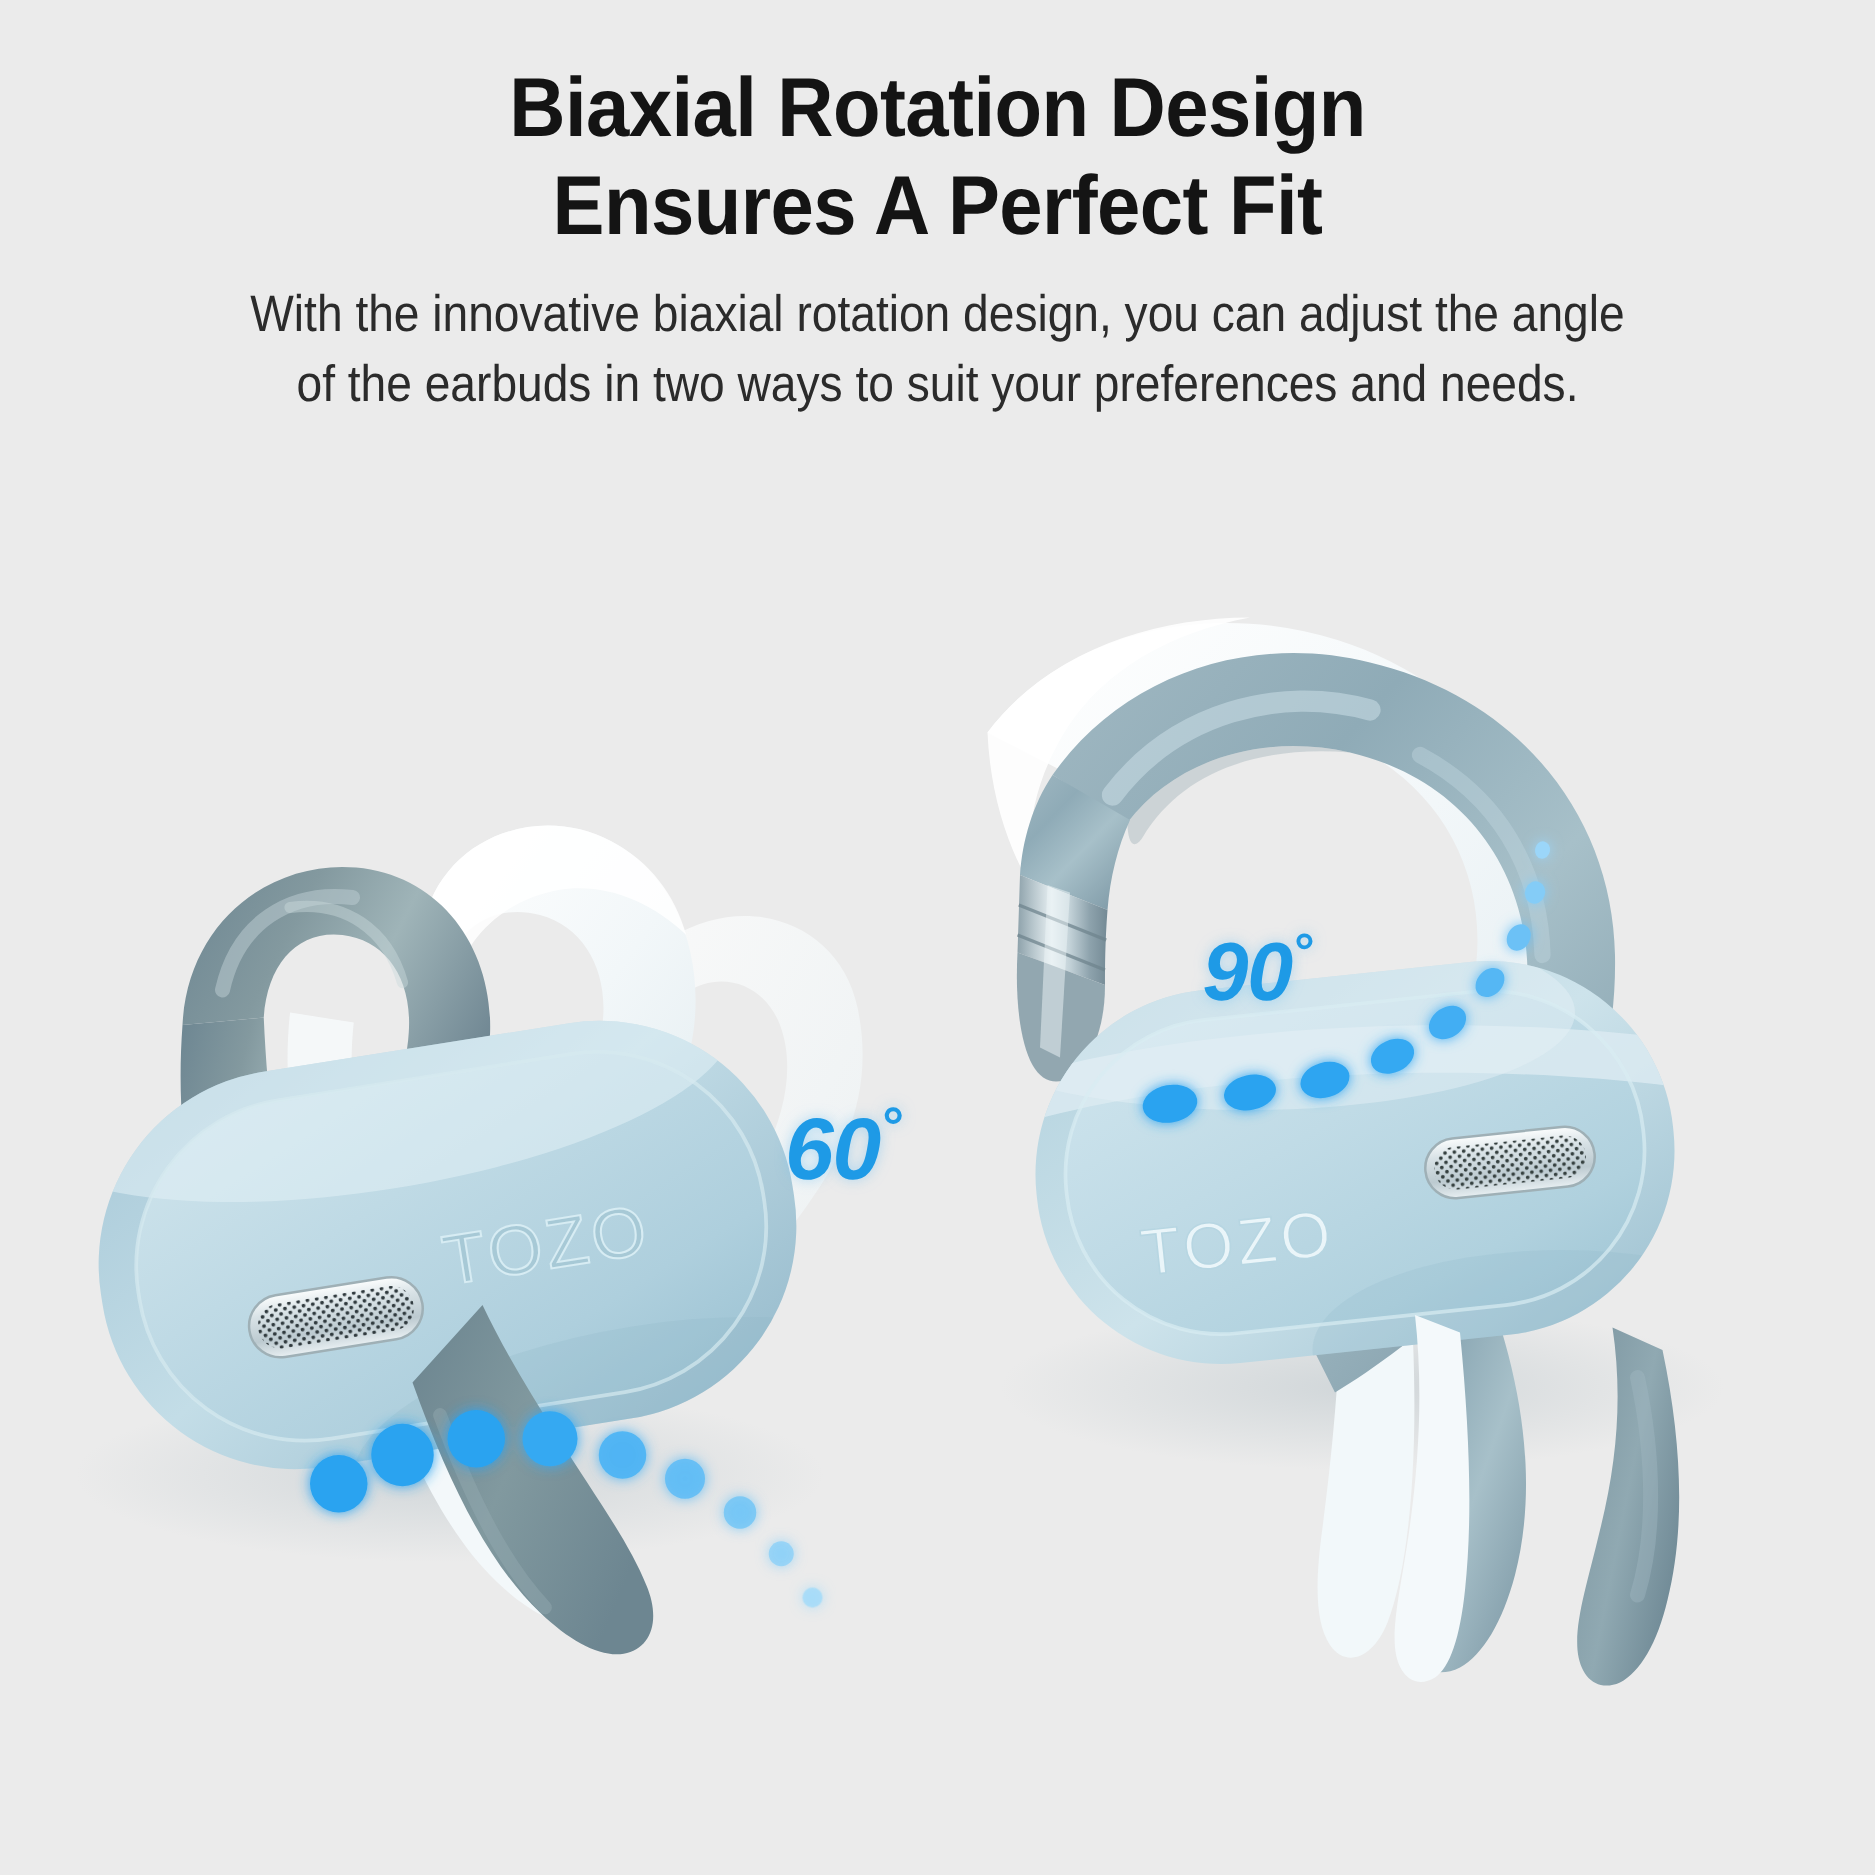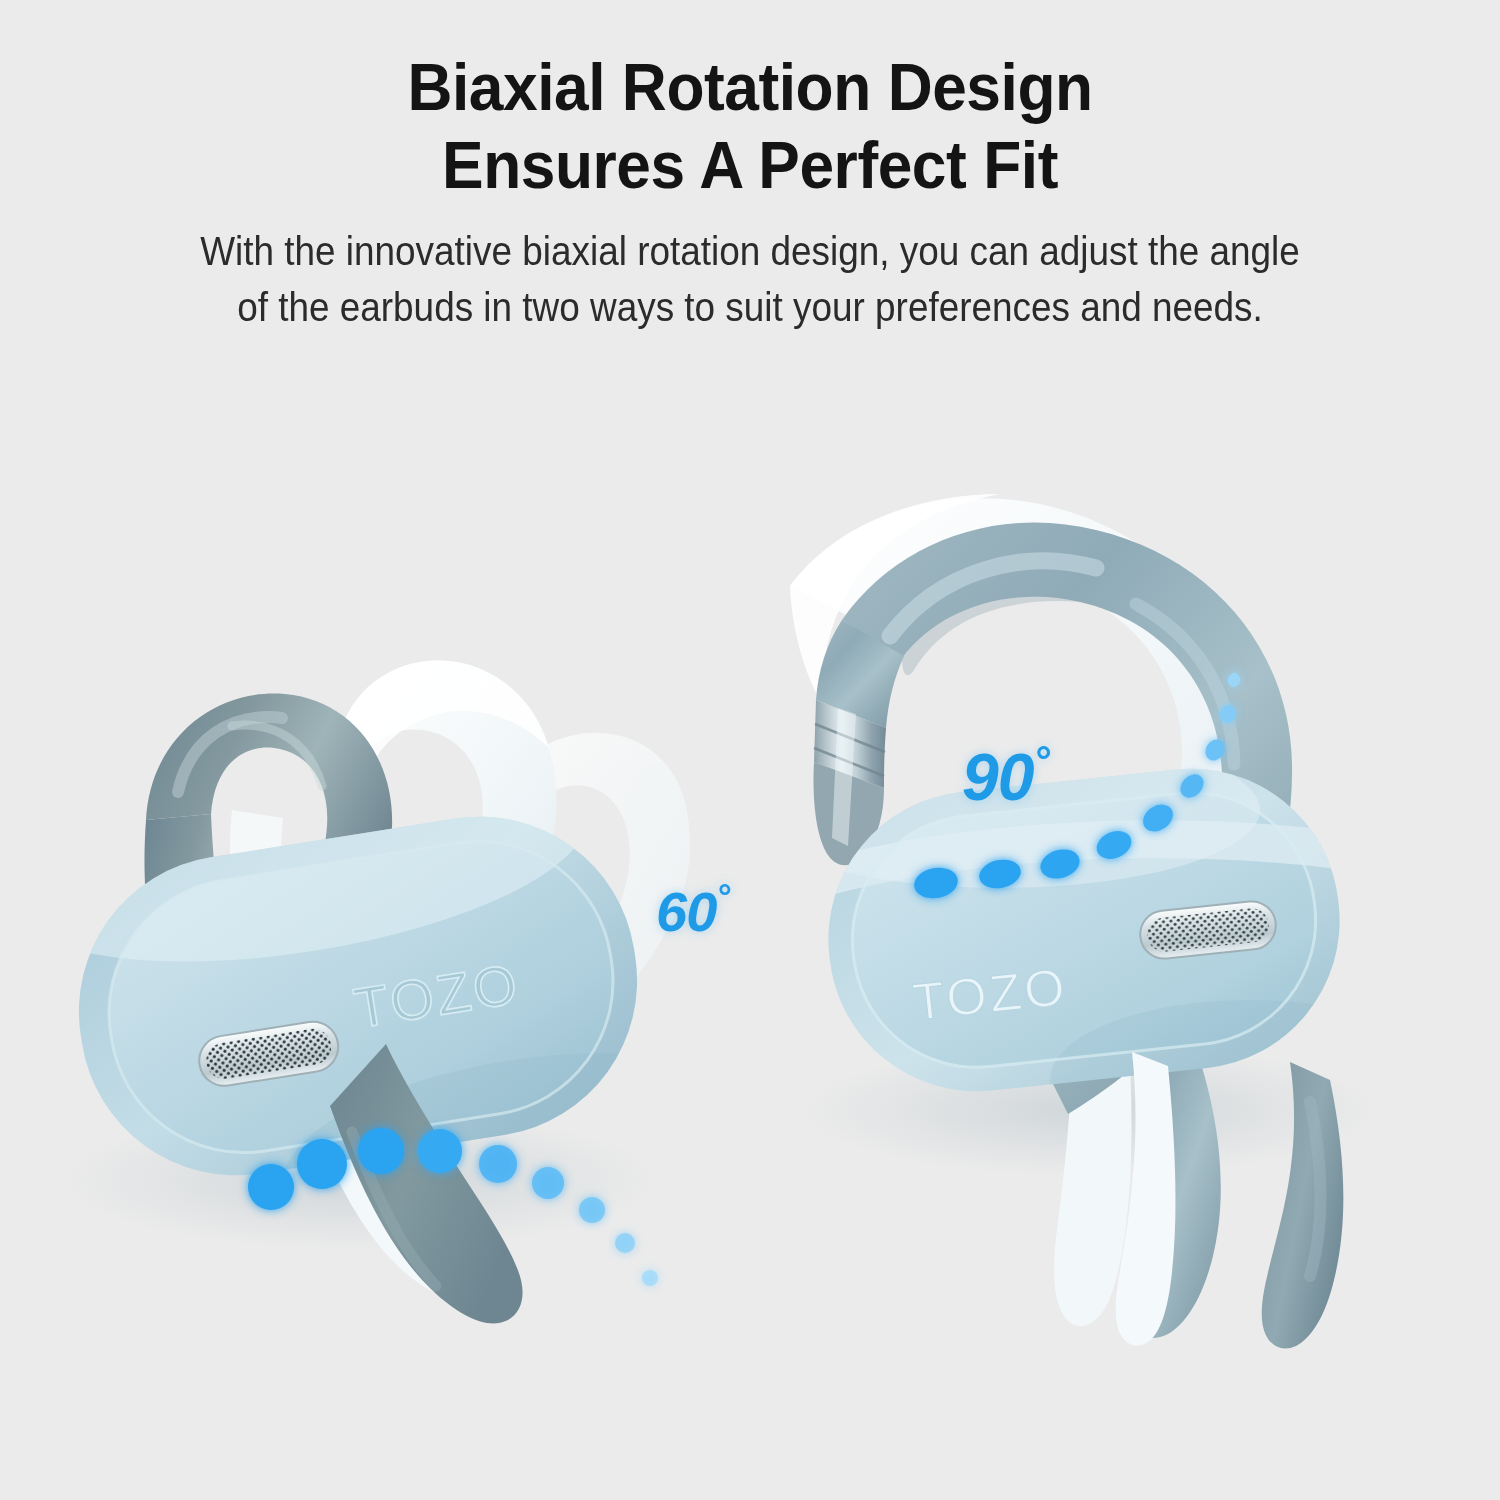--- a/index.html
+++ b/index.html
@@ -51,21 +51,21 @@
     font-family:"Liberation Sans", sans-serif;
     font-weight:700;
     font-style:italic;
     color:#1e9ae6;
     letter-spacing:-1px;
     text-shadow:0 0 10px rgba(120,195,240,.55);
     user-select:none;
     text-align:right;
   }
   .angle .deg{font-size:0.62em;vertical-align:0.62em;letter-spacing:0;}
-  #angle-60{left:656px;top:878px;font-size:56px;}
+  #angle-60{left:628px;top:878px;font-size:70px;}
   #angle-90{left:962px;top:738px;font-size:66px;}
 </style>
 </head>
 <body>
 
 <div class="page">
 
   <div class="textblock">
     <h1 class="headline">
       <span class="l1">Biaxial Rotation Design</span>

